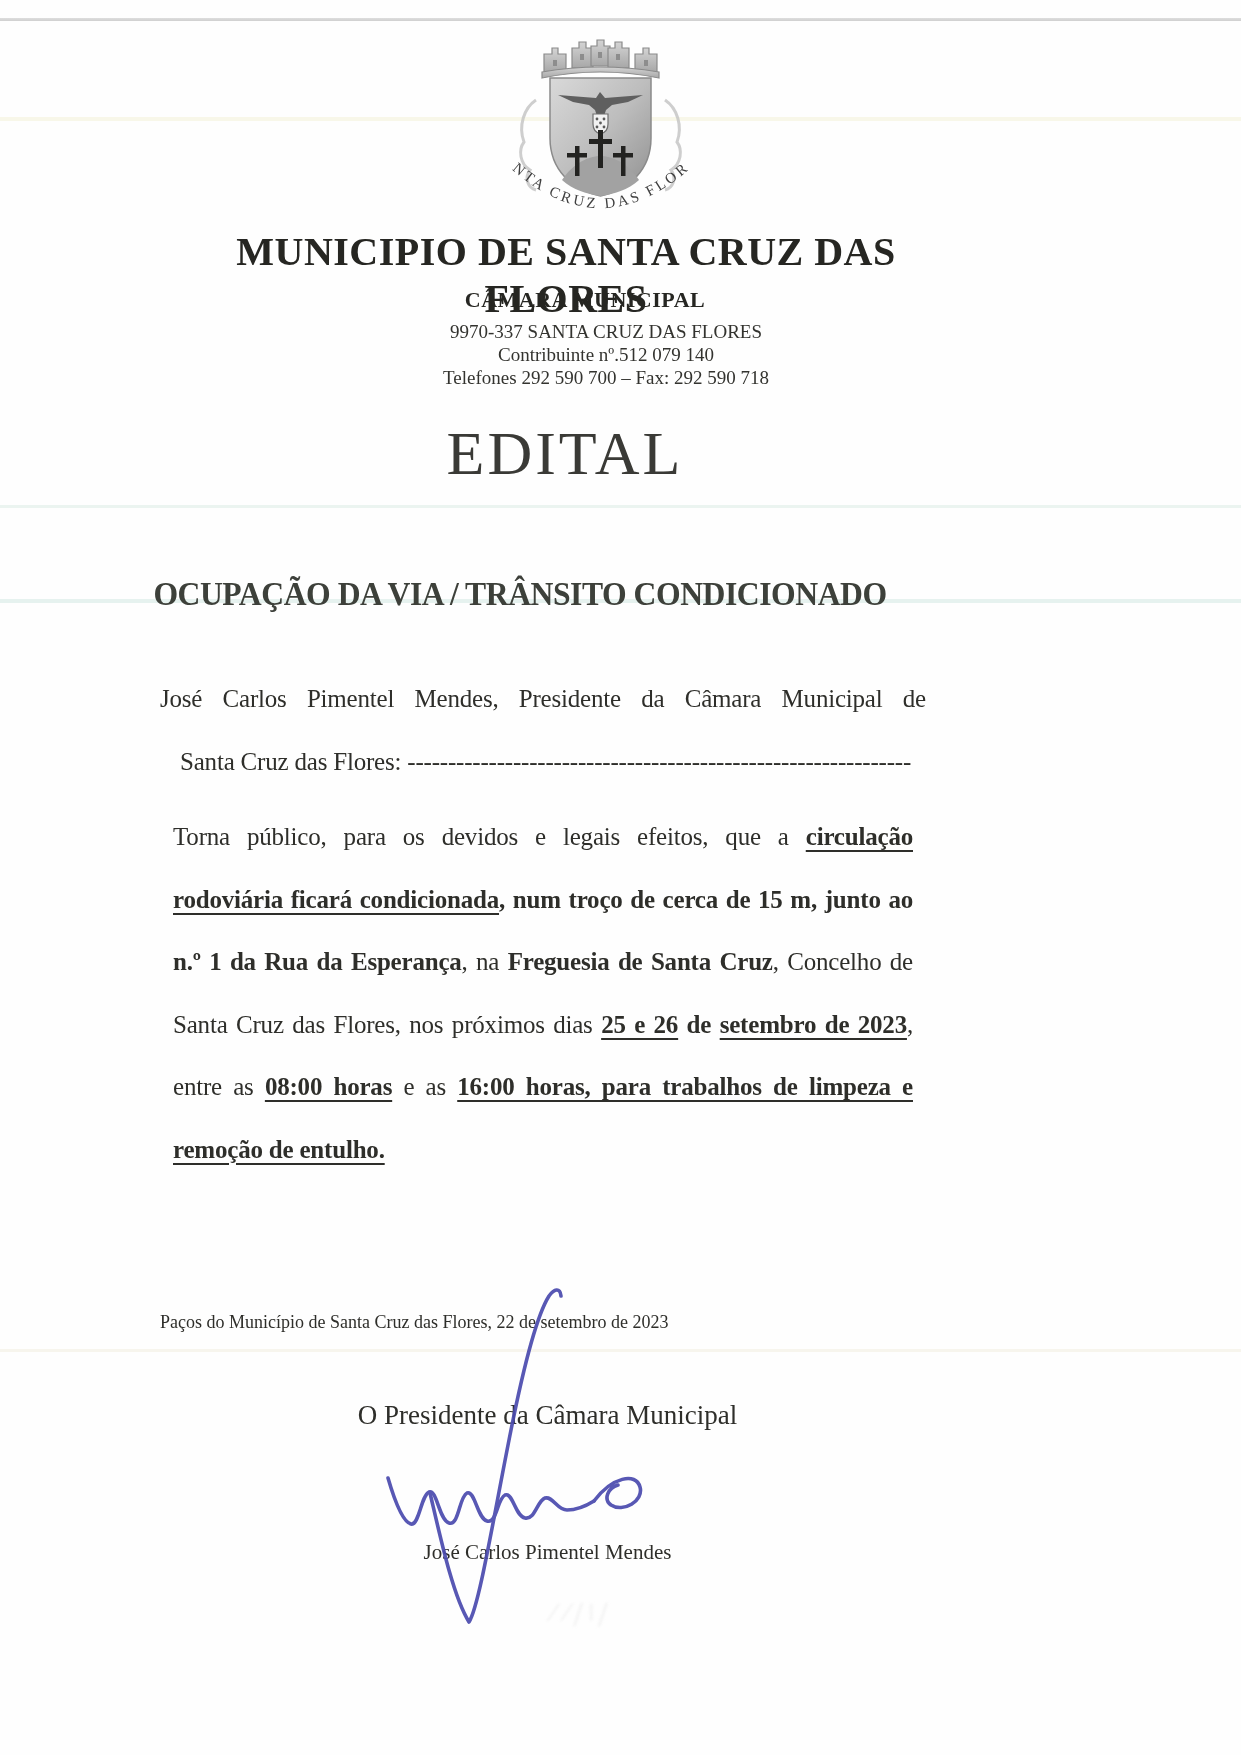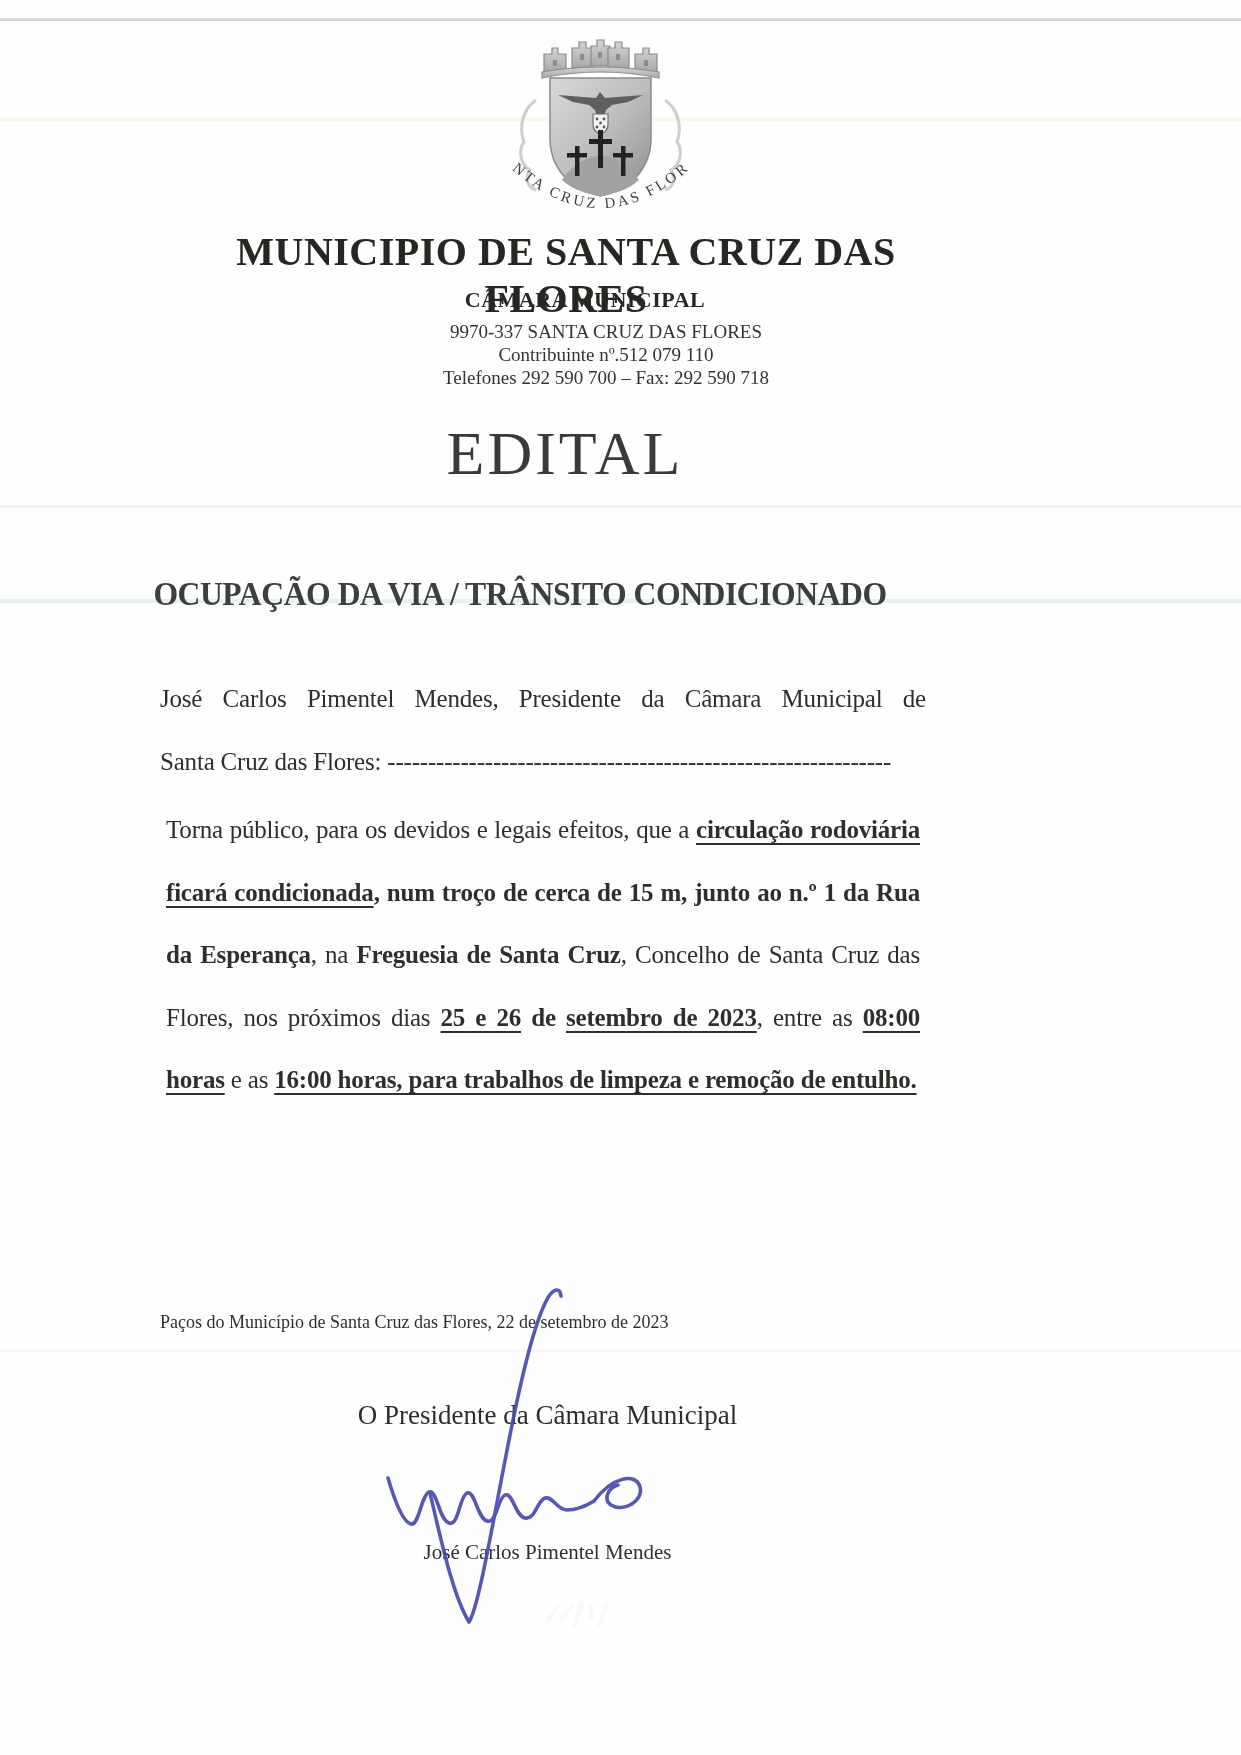--- a/index.html
+++ b/index.html
@@ -34,22 +34,22 @@
   
   .doc-title{position:absolute;left:160px;top:418px;width:810px;text-align:center;
     font-size:62px;letter-spacing:3px;color:#3a3a36;font-weight:500;}
   .doc-subtitle{position:absolute;left:110px;top:576px;width:820px;text-align:center;
     font-size:33px;font-weight:bold;letter-spacing:-.5px;color:#3d403a;
     transform:scaleX(.96);transform-origin:center;}
   
   .body-block{position:absolute;left:160px;top:668px;width:766px;
     font-size:25px;line-height:62.5px;letter-spacing:-.2px;color:#2e2e2a;}
   .jline{text-align:justify;text-align-last:justify;}
-  .dashline{white-space:nowrap;overflow:hidden;}
-  .para{text-align:justify;margin:6px;}
+  .dashline{white-space:nowrap;overflow:hidden;margin-left:20px;}
+  .para{text-align:justify;margin:13px;}
   .para .b{font-weight:bold;}
   .para .u{text-decoration:underline;text-decoration-thickness:2px;text-underline-offset:5px;}
   
   .dateline{position:absolute;left:160px;top:1312px;width:790px;
     font-size:18px;color:#2e2e2a;}
   .sig-title{position:absolute;left:160px;top:1400px;width:775px;text-align:center;
     font-size:27px;color:#2e2e2a;}
   .sig-name{position:absolute;left:160px;top:1540px;width:775px;text-align:center;
     font-size:21px;color:#2e2e2a;}
   .sig-svg{position:absolute;left:0;top:0;width:1241px;height:1755px;pointer-events:none;}
@@ -125,21 +125,21 @@
     <path id="captionArc" d="M 30,128 Q 122.5,212 215,128" fill="none" stroke="none"></path>
     <text font-size="15" font-family="Liberation Serif, serif" fill="#3f3f3f" letter-spacing="3">
       <textPath href="#captionArc" startOffset="50%" text-anchor="middle">SANTA CRUZ DAS FLORES</textPath>
     </text>
   </svg>
 
   <div class="hdr-muni">MUNICIPIO DE SANTA CRUZ DAS FLORES</div>
   <div class="hdr-org">CÂMARA MUNICIPAL</div>
   <div class="hdr-addr">
     <div>9970-337 SANTA CRUZ DAS FLORES</div>
-    <div>Contribuinte nº.512 079 110</div>
+    <div>Contribuinte nº.512 079 140</div>
     <div>Telefones 292 590 700 – Fax: 292 590 718</div>
   </div>
 
   <div class="doc-title">EDITAL</div>
   <div class="doc-subtitle">OCUPAÇÃO DA VIA / TRÂNSITO CONDICIONADO</div>
 
   <div class="body-block">
     <div class="jline">José Carlos Pimentel Mendes, Presidente da Câmara Municipal de</div>
     <div class="dashline"><span>Santa Cruz das Flores: </span><span>--------------------------------------------------------------</span></div>
     <p class="para"><span>Torna público, para os devidos e legais efeitos, que a </span><span class="b u">circulação rodoviária ficará condicionada</span><span class="b">, </span><span class="b">num troço de cerca de 15 m, junto ao n.º 1 da Rua da Esperança</span><span>, na </span><span class="b">Freguesia de Santa Cruz</span><span>, Concelho de Santa Cruz das Flores, nos próximos dias </span><span class="b u">25 e 26</span><span class="b"> de </span><span class="b u">setembro de 2023</span><span>, entre as </span><span class="b u">08:00 horas</span><span> e as </span><span class="b u">16:00 horas, para trabalhos de limpeza e remoção de entulho.</span></p>

